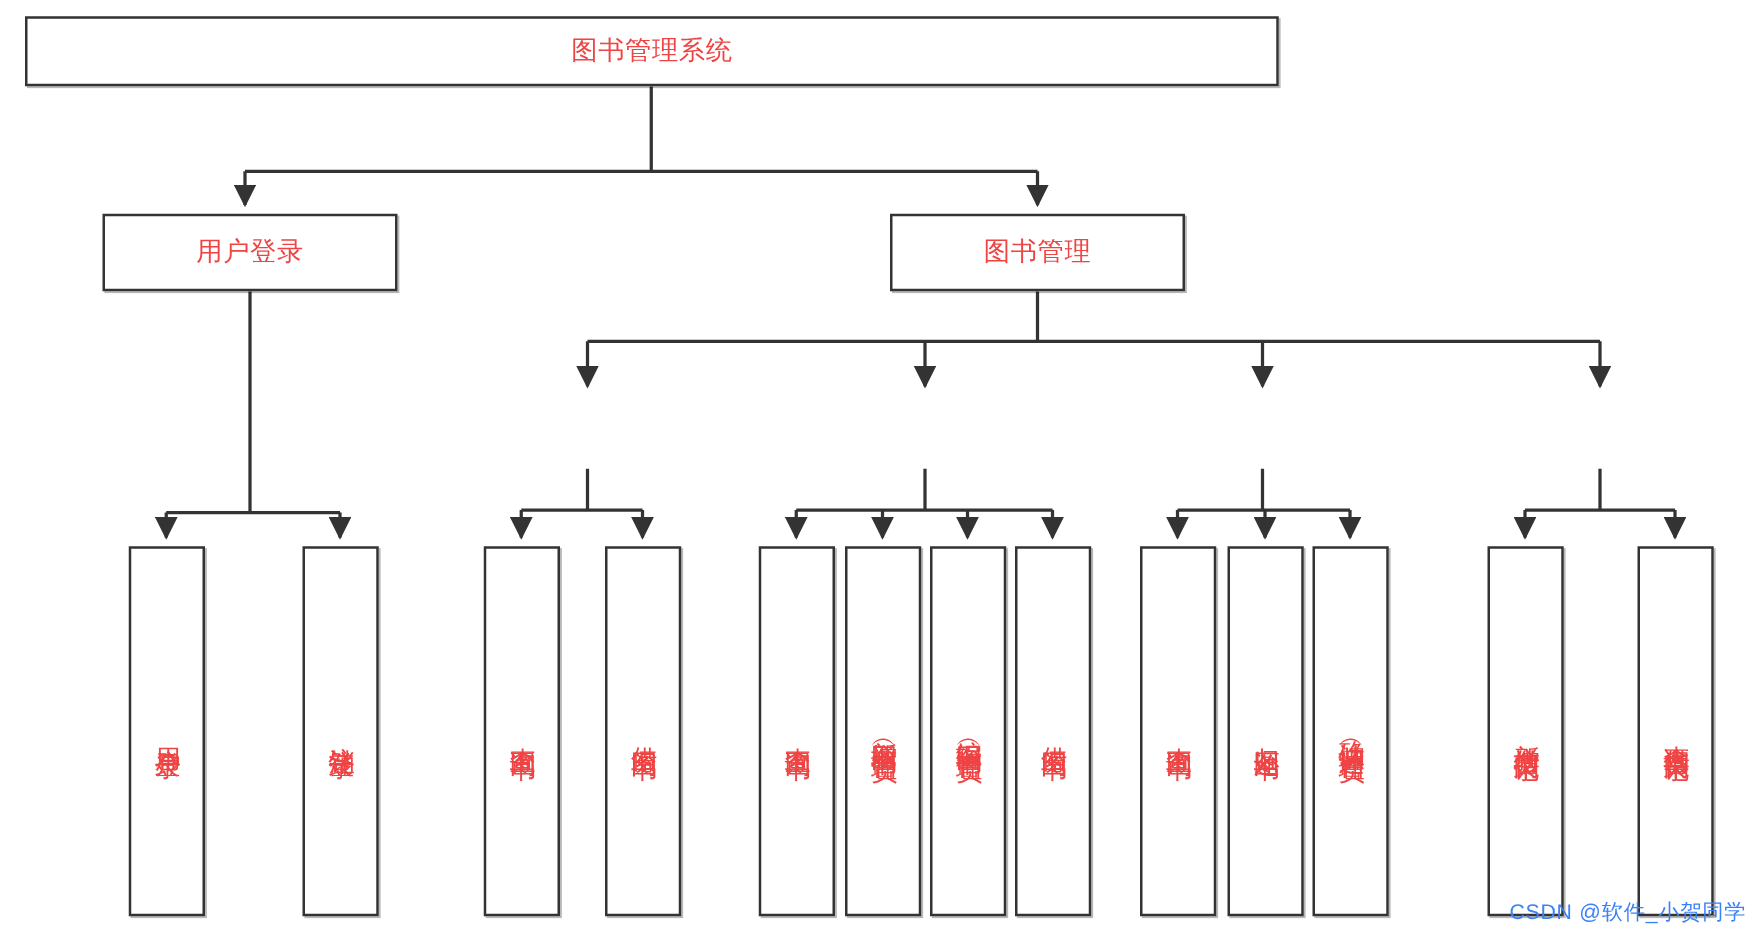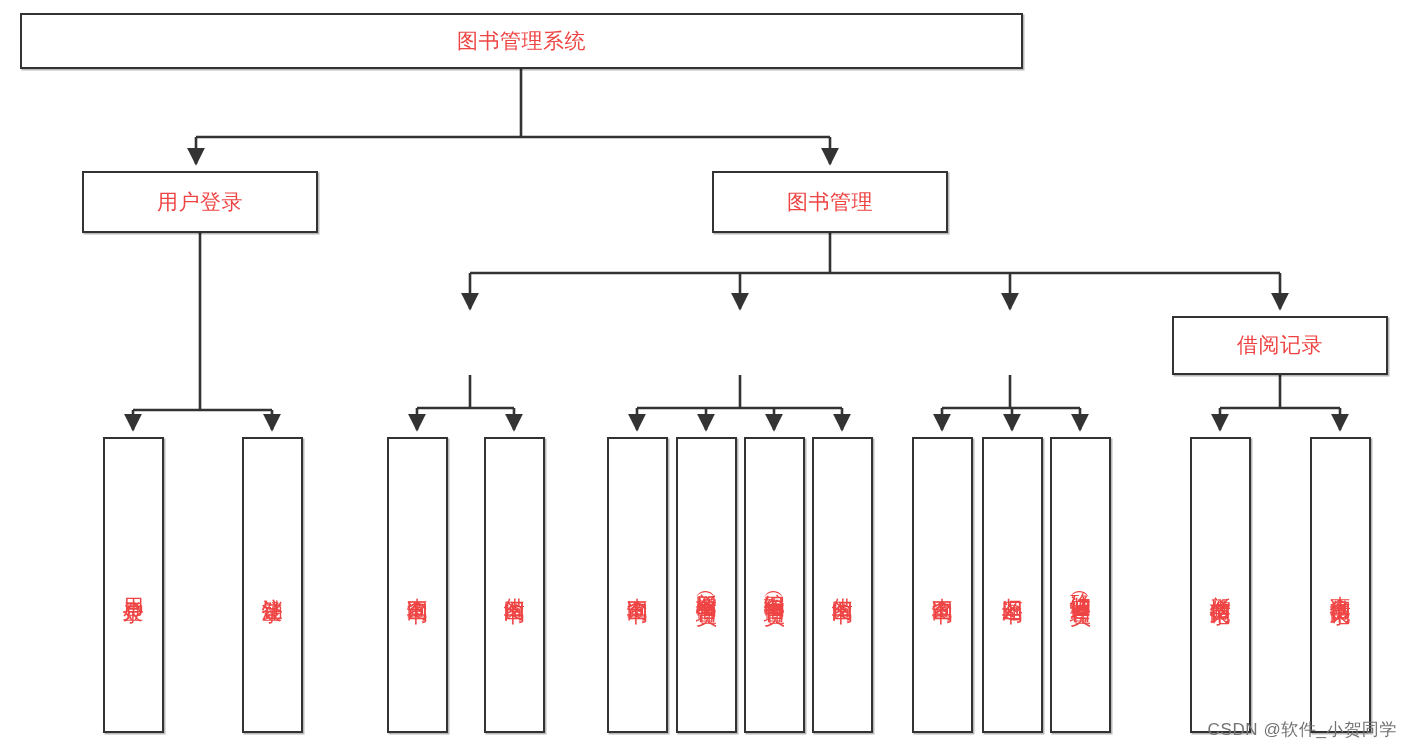--- a/index.html
+++ b/index.html
@@ -57,21 +57,21 @@
     line-height: 1.32;
     letter-spacing: 2px;
     white-space: nowrap;
     max-height: 100%;
   }
   #watermark {
     position: absolute;
     right: 8px;
     bottom: 6px;
     font-size: 17px;
-    color: #737373;
+    color: #3b82f6;
     letter-spacing: 0.6px;
     white-space: nowrap;
     user-select: none;
   }
 </style>
 </head>
 <body>
 
 <div id="canvas">
 
@@ -129,23 +129,20 @@
     <span class="label">图书管理系统</span>
   </div>
 
   <div class="node lvl2" id="node-l2-0" style="left: 82px; top: 171px; width: 236px; height: 62px;">
     <span class="label">用户登录</span>
   </div>
   <div class="node lvl2" id="node-l2-1" style="left: 712px; top: 171px; width: 236px; height: 62px;">
     <span class="label">图书管理</span>
   </div>
 
-  <div class="node lvl3" id="node-l3-3" style="left: 1172px; top: 316px; width: 216px; height: 59px;">
-    <span class="label">借阅记录</span>
-  </div>
 
   <div class="node leaf" id="node-leaf-0" style="left: 103px; top: 437px; width: 61px; height: 296px;">
     <span class="label">用户登录</span>
   </div>
   <div class="node leaf" id="node-leaf-1" style="left: 242px; top: 437px; width: 61px; height: 296px;">
     <span class="label">注销登录</span>
   </div>
   <div class="node leaf" id="node-leaf-2" style="left: 387px; top: 437px; width: 61px; height: 296px;">
     <span class="label">查询图书</span>
   </div>

